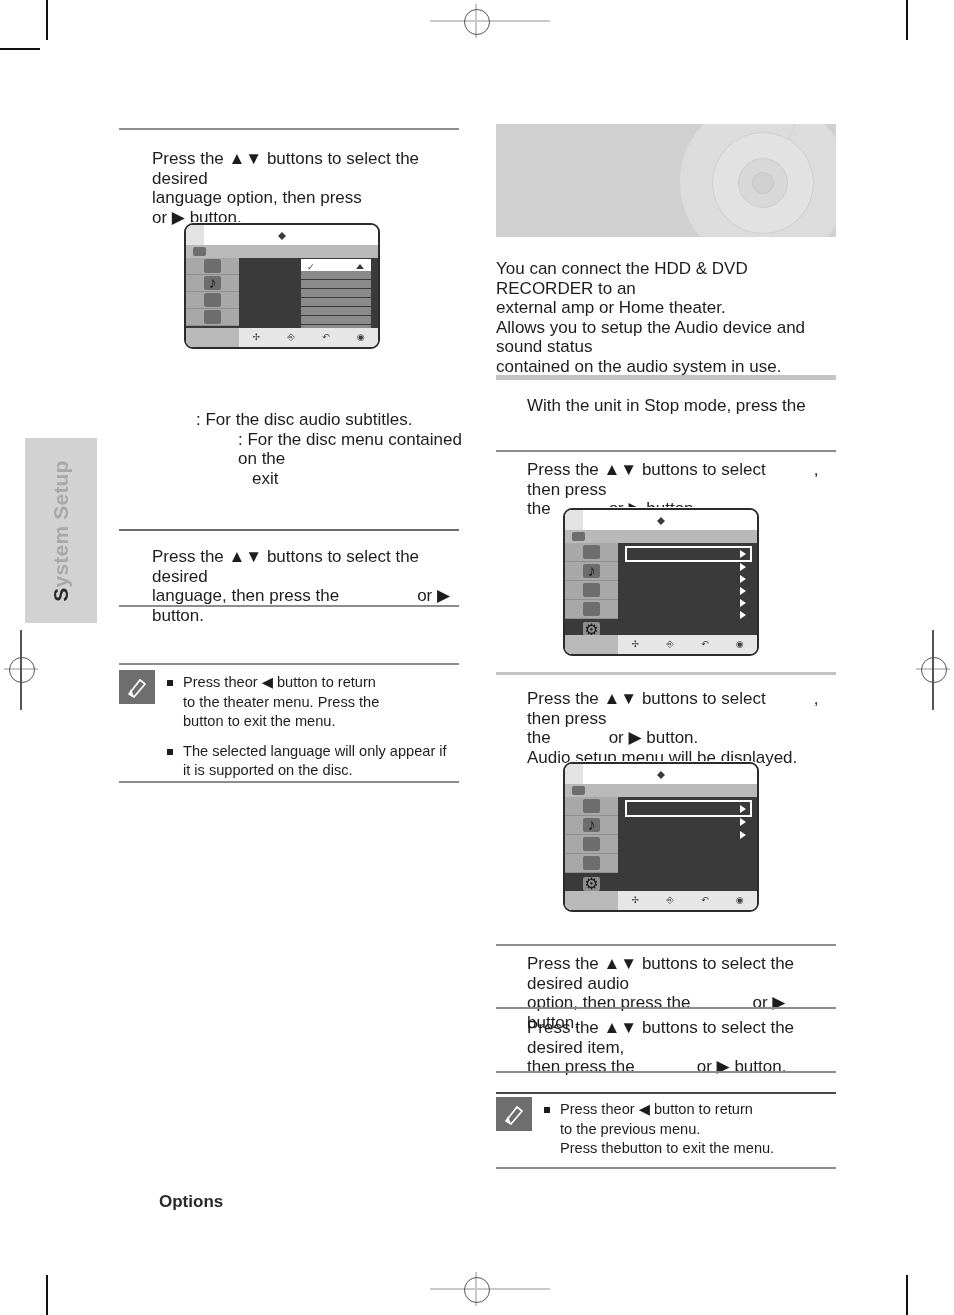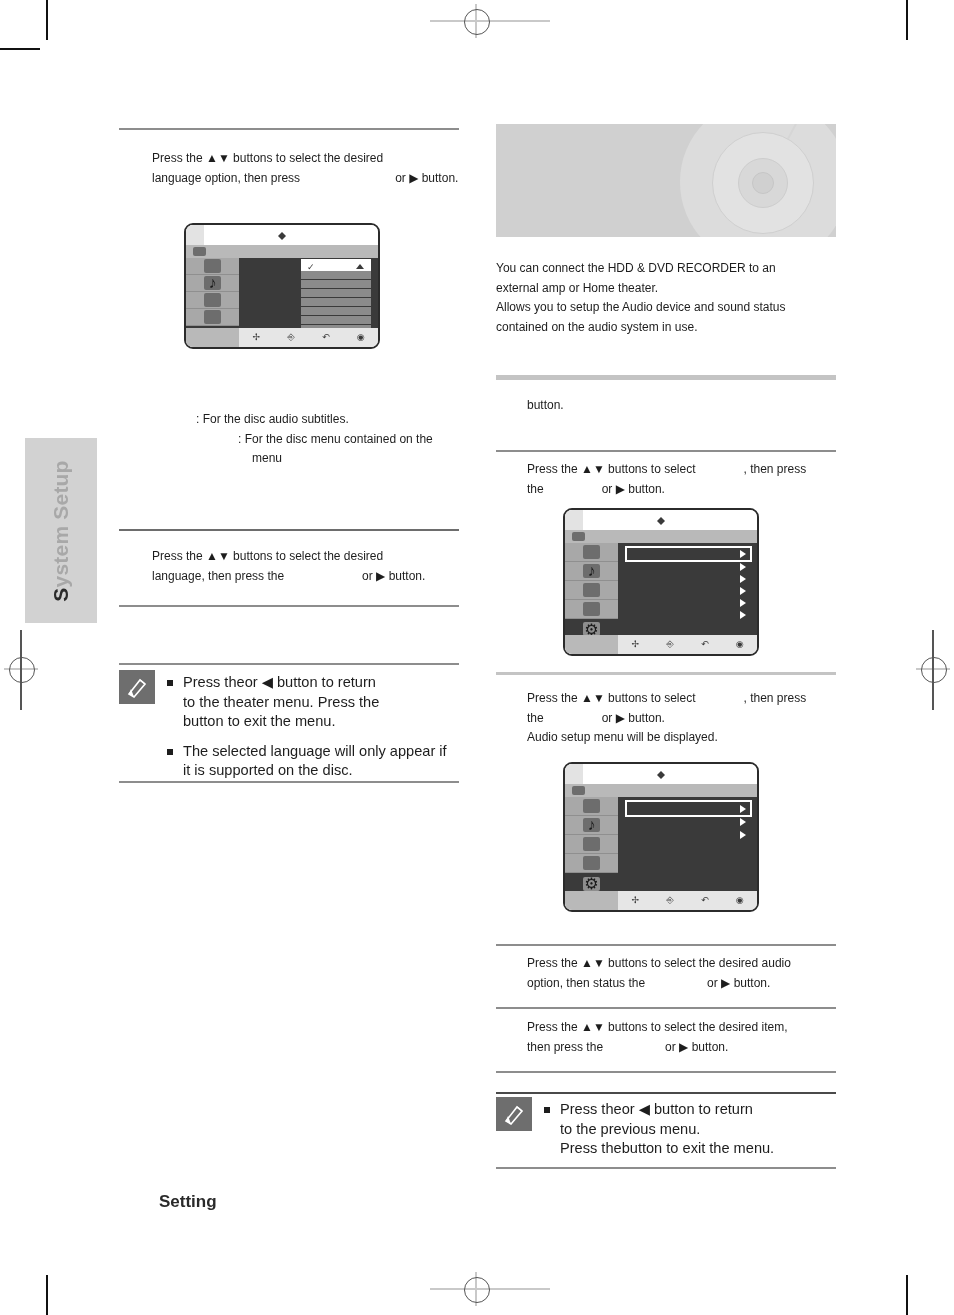--- a/index.html
+++ b/index.html
@@ -20,21 +20,21 @@
      transform:translate(-50%,-50%) rotate(-90deg);
      white-space:nowrap;font-weight:bold;font-size:21px;
      letter-spacing:.2px;color:#a8a8a8;}
   #chapter-tab .txt .cap{color:#2a2a2a;}
 
   
   .rule{position:absolute;background:#8d8d8d;height:1.6px;}
   .rule.thick{height:5px;background:#c4c4c4;}
   .rule.dark{background:#4a4a4a;height:2px;}
 
-  .ptext{position:absolute;font-size:12px;line-height:19.5px;color:#1d1d1d;}
+  .ptext{position:absolute;font-size:17px;line-height:19.5px;color:#1d1d1d;}
   .ptext .blank{display:inline-block;}
 
   
   #title-banner{position:absolute;left:496px;top:124px;width:340px;height:113px;
       background:#d0d0d0;overflow:hidden;}
   #title-banner h1{position:absolute;left:18px;top:14px;margin:0;
       font-size:30px;line-height:38px;font-weight:bold;color:#1a1a1a;
       letter-spacing:-.3px;z-index:3;width:300px;}
   #title-banner .disc{position:absolute;right:-12px;top:-26px;width:168px;height:168px;
       border-radius:50%;background:#dcdcdc;z-index:1;}
@@ -188,21 +188,21 @@
     <div class="b">✢</div>
     <div class="b">⎆</div>
     <div class="b">↶</div>
     <div class="b">◉</div>
   </div>
 </div>
 
 <div class="ptext" style="left:196px;top:410px;width:266px;">
   <div>: For the disc audio subtitles.</div>
   <div style="padding-left:42px;">: For the disc menu contained on the</div>
-  <div style="padding-left:56px;">menu</div>
+  <div style="padding-left:56px;">exit</div>
 </div>
 
 <div class="rule" style="left:119px;top:529px;width:340px;height:2.4px;background:#6d6d6d;"></div>
 
 <div class="ptext" style="left:152px;top:547px;width:310px;">
   <div>Press the ▲▼ buttons to select the desired</div>
   <div><span>language, then press the</span><span class="blank" style="width:78px;"></span><span>or ▶ button.</span></div>
 </div>
 
 <div class="rule" style="left:119px;top:605px;width:340px;"></div>
@@ -223,41 +223,41 @@
       <span>button to exit the menu.</span>
     </li>
     <li>
       <span>The selected language will only appear if</span><br>
       <span>it is supported on the disc.</span>
     </li>
   </ul>
 </div>
 <div class="rule" style="left:119px;top:781px;width:340px;"></div>
 
-<div id="footer-lang">Setting</div>
+<div id="footer-lang">Options</div>
 
 <div id="title-banner">
   <div class="disc"></div>
   <div class="wedge"></div>
   <div class="disc2"></div>
   <div class="disc3"></div>
   <div class="disc4"></div>
 </div>
 
 <div class="ptext" style="left:496px;top:259px;width:346px;">
   <div>You can connect the HDD &amp; DVD RECORDER to an</div>
   <div>external amp or Home theater.</div>
   <div>Allows you to setup the Audio device and sound status</div>
   <div>contained on the audio system in use.</div>
 </div>
 
 <div class="rule thick" style="left:496px;top:375px;width:340px;"></div>
 
 <div class="ptext" style="left:527px;top:396px;width:310px;">
-  <div><span>button.</span></div>
+  <div><span>With the unit in Stop mode, press the</span></div>
 </div>
 
 <div class="rule" style="left:496px;top:450px;width:340px;"></div>
 
 <div class="ptext" style="left:527px;top:460px;width:312px;">
   <div><span>Press the ▲▼ buttons to select</span><span class="blank" style="width:48px;"></span><span>, then press</span></div>
   <div><span>the</span><span class="blank" style="width:58px;"></span><span>or ▶ button.</span></div>
 </div>
 
 <div class="osd" style="left:563px;top:508px;width:192px;height:144px;">
@@ -366,21 +366,21 @@
     <div class="b">⎆</div>
     <div class="b">↶</div>
     <div class="b">◉</div>
   </div>
 </div>
 
 <div class="rule" style="left:496px;top:944px;width:340px;"></div>
 
 <div class="ptext" style="left:527px;top:954px;width:312px;">
   <div>Press the ▲▼ buttons to select the desired audio</div>
-  <div><span>option, then status the</span><span class="blank" style="width:62px;"></span><span>or ▶ button.</span></div>
+  <div><span>option, then press the</span><span class="blank" style="width:62px;"></span><span>or ▶ button.</span></div>
 </div>
 
 <div class="rule" style="left:496px;top:1007px;width:340px;"></div>
 
 <div class="ptext" style="left:527px;top:1018px;width:312px;">
   <div>Press the ▲▼ buttons to select the desired item,</div>
   <div><span>then press the</span><span class="blank" style="width:62px;"></span><span>or ▶ button.</span></div>
 </div>
 
 <div class="rule" style="left:496px;top:1071px;width:340px;"></div>

